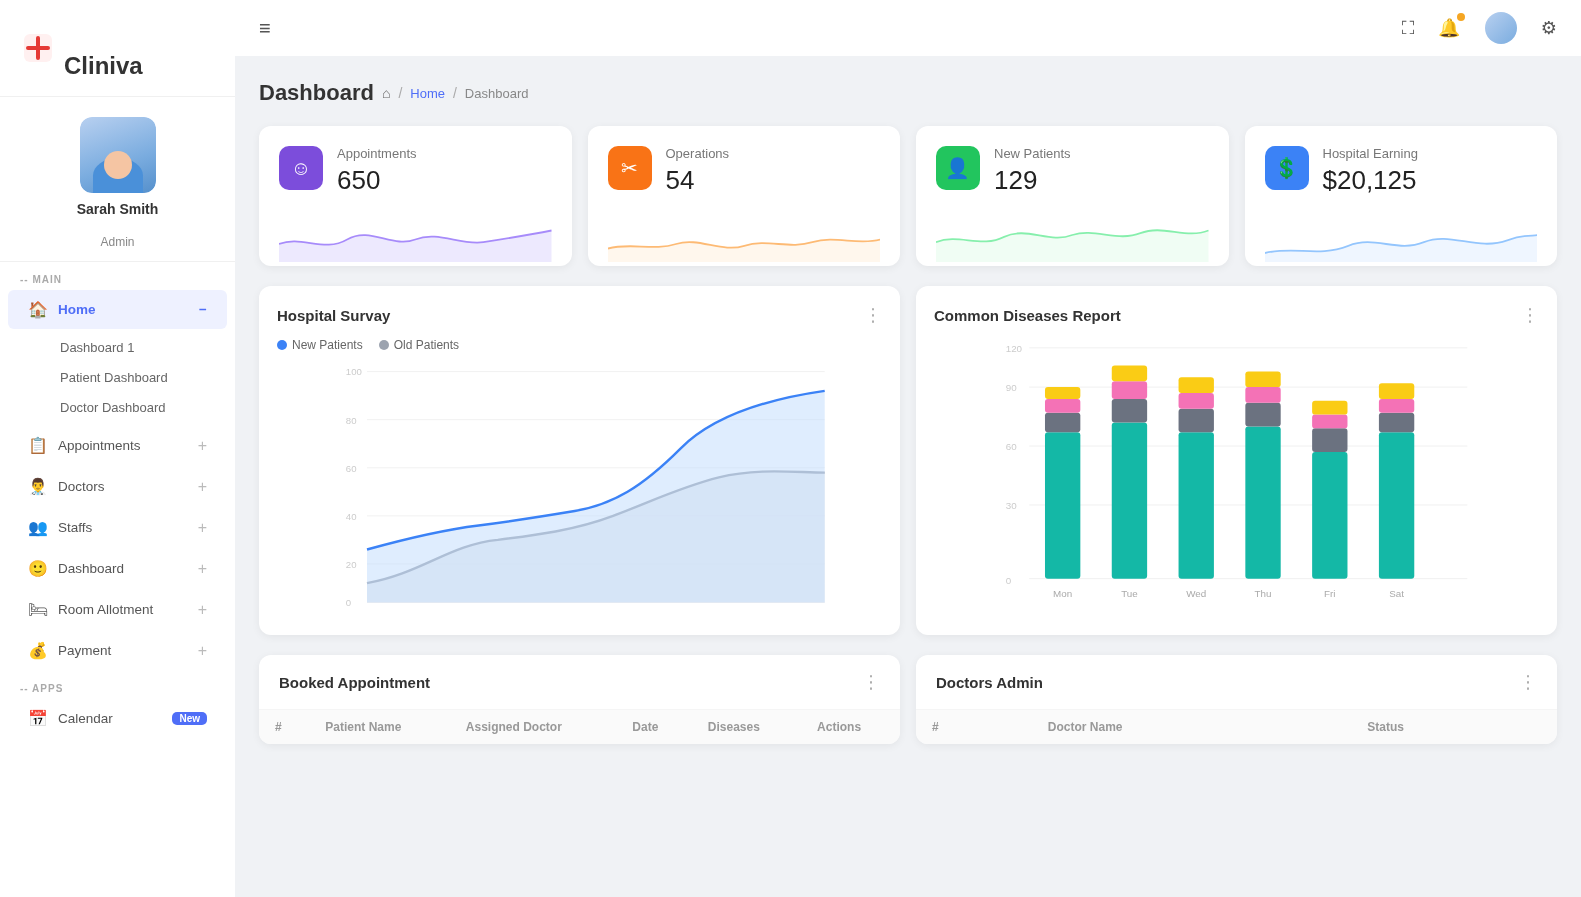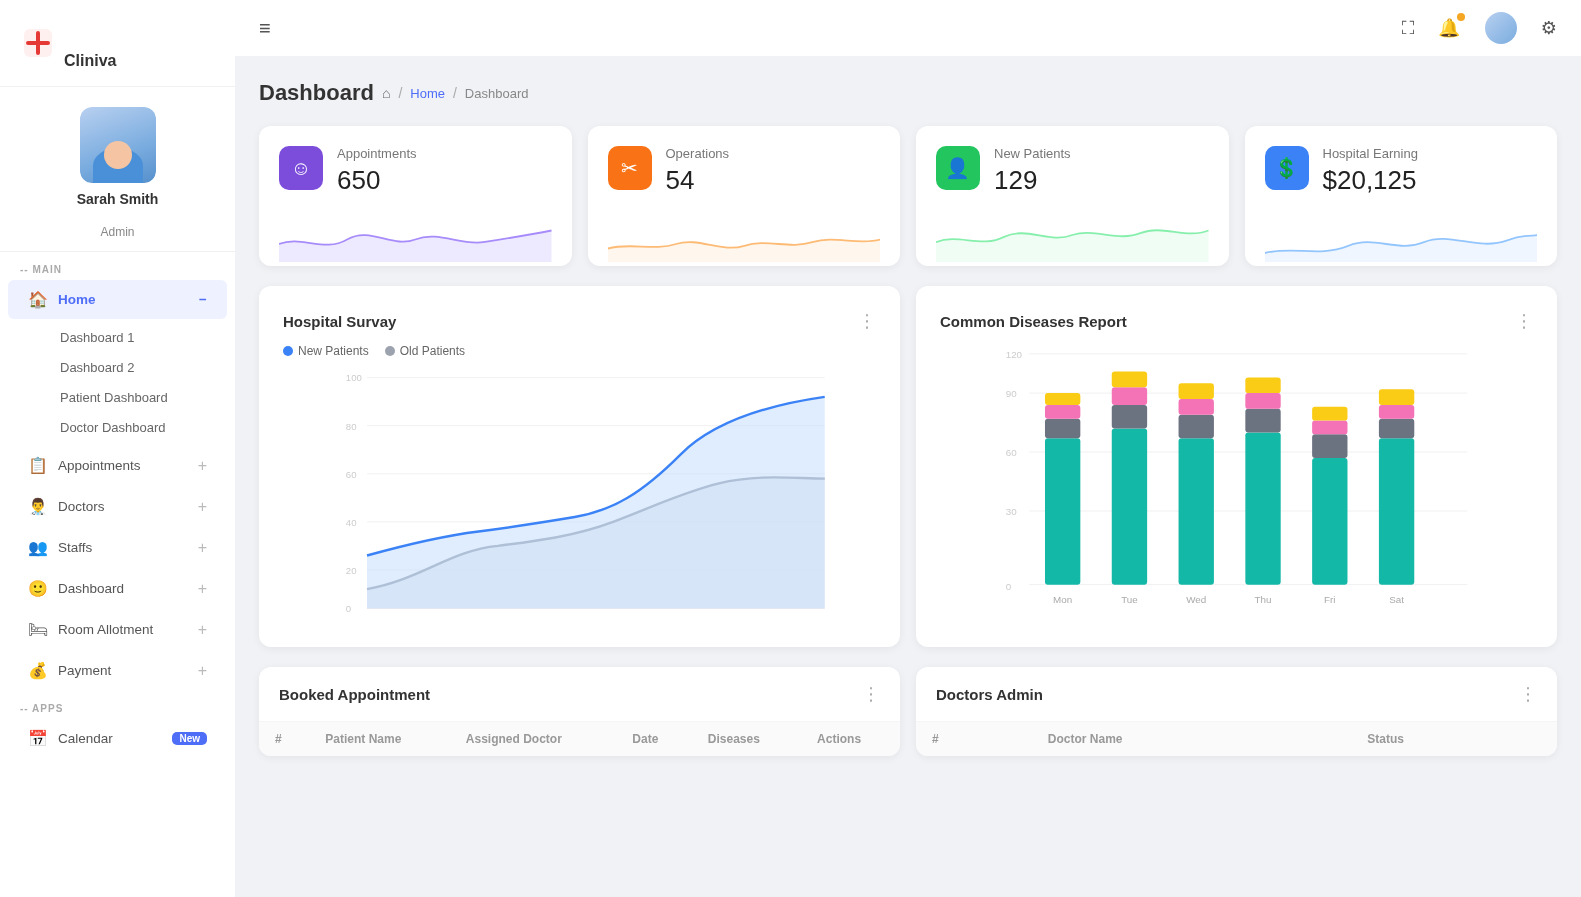--- a/index.html
+++ b/index.html
@@ -7,21 +7,21 @@
 
     
     .sidebar {
       width: 235px; min-width: 235px; background: #fff; height: 100vh; overflow-y: auto;
       box-shadow: 2px 0 8px rgba(0,0,0,0.06); display: flex; flex-direction: column;
     }
     .sidebar-logo {
       display: flex; align-items: center; gap: 8px; padding: 16px 20px; border-bottom: 1px solid #f0f0f0;
     }
     .logo-icon { width: 36px; height: 36px; }
-    .logo-text { font-size: 16px; font-weight: 700; color: #333; margin-top: 36px; }
+    .logo-text { font-size: 24px; font-weight: 700; color: #333; margin-top: 36px; }
     .sidebar-profile {
       display: flex; flex-direction: column; align-items: center; padding: 20px 16px 12px;
       border-bottom: 1px solid #f0f0f0;
     }
     .avatar-wrap {
       width: 76px; height: 76px; border-radius: 12px; overflow: hidden;
       background: linear-gradient(135deg, #e8f0fe, #d0e8ff); margin-bottom: 8px;
       display: flex; align-items: center; justify-content: center;
     }
     .avatar-img {
@@ -102,21 +102,21 @@
       width: 44px; height: 44px; border-radius: 10px; display: flex; align-items: center;
       justify-content: center; font-size: 20px; color: #fff; flex-shrink: 0;
     }
     .stat-label { font-size: 13px; color: #777; margin-bottom: 4px; }
     .stat-value { font-size: 26px; font-weight: 400; color: #222; }
     .stat-wave { height: 54px; width: 100%; }
 
     
     .charts-row { display: grid; grid-template-columns: 1fr 1fr; gap: 16px; margin-bottom: 20px; }
     .chart-card {
-      background: #fff; border-radius: 12px; padding: 24px;
+      background: #fff; border-radius: 12px; padding: 18px;
       box-shadow: 0 2px 8px rgba(0,0,0,0.06);
     }
     .chart-header { display: flex; align-items: center; justify-content: space-between; margin-bottom: 12px; }
     .chart-title { font-size: 15px; font-weight: 600; color: #333; }
     .chart-more { color: #aaa; cursor: pointer; font-size: 18px; }
     .chart-legend { display: flex; gap: 16px; margin-bottom: 10px; }
     .legend-item { display: flex; align-items: center; gap: 5px; font-size: 12px; color: #666; }
     .legend-dot { width: 10px; height: 10px; border-radius: 50%; }
 
     
@@ -159,23 +159,20 @@
 
   <div class="sidebar-item active">
     <span class="sidebar-item-icon">🏠</span>
     <span class="sidebar-item-label">Home</span>
     <span class="expand-minus">−</span>
   </div>
 
   <div class="sidebar-sub">
     <div class="sidebar-sub-item">
       <span>Dashboard 1</span>
-    </div>
-    <div class="sidebar-sub-item">
-      <span>Dashboard 2</span>
     </div>
     <div class="sidebar-sub-item">
       <span>Patient Dashboard</span>
     </div>
     <div class="sidebar-sub-item">
       <span>Doctor Dashboard</span>
     </div>
   </div>
 
   <div class="sidebar-item">

